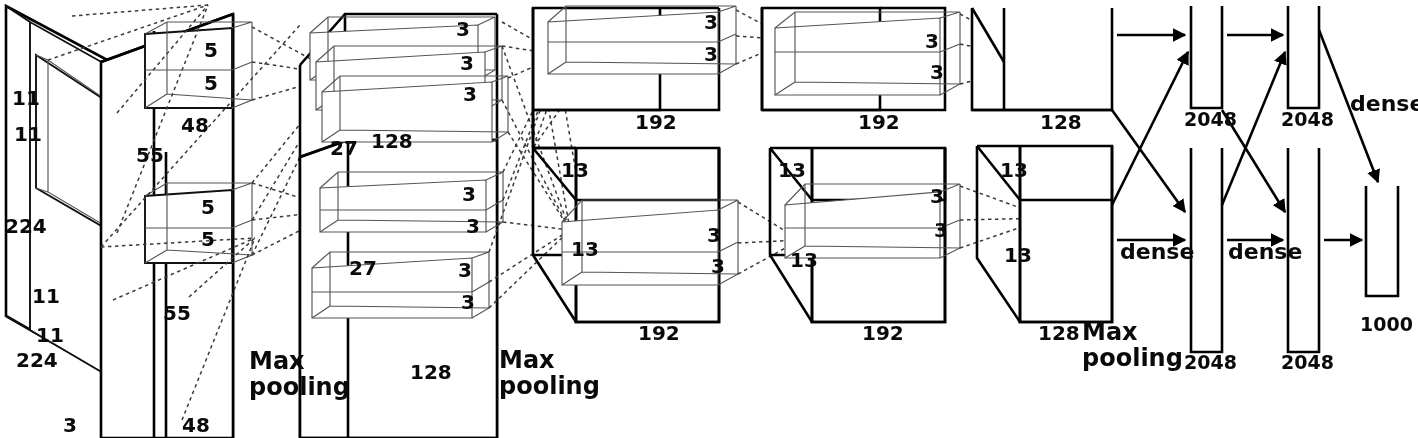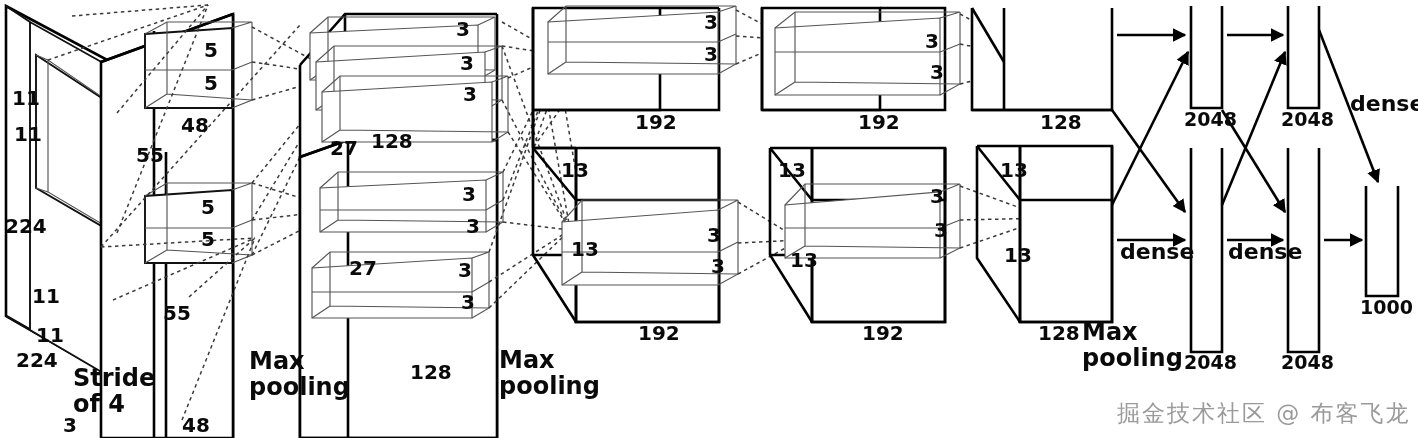--- a/index.html
+++ b/index.html
@@ -285,22 +285,20 @@
     <path d="M1319,30 L1378,182" marker-end="url(#ah)"></path>
   </g>
 </svg>
 
 <div class="lbl n" style="left:12px;top:88px;">11</div>
 <div class="lbl n" style="left:14px;top:124px;">11</div>
 <div class="lbl n" style="left:5px;top:216px;">224</div>
 <div class="lbl n" style="left:32px;top:286px;">11</div>
 <div class="lbl n" style="left:36px;top:325px;">11</div>
 <div class="lbl n" style="left:16px;top:350px;">224</div>
-<div class="lbl word" style="left:73px;top:366px;">Stride
-of 4</div>
 <div class="lbl n" style="left:63px;top:415px;">3</div>
 
 <div class="lbl n" style="left:204px;top:40px;">5</div>
 <div class="lbl n" style="left:204px;top:73px;">5</div>
 <div class="lbl n" style="left:181px;top:115px;">48</div>
 <div class="lbl n" style="left:136px;top:145px;">55</div>
 
 <div class="lbl n" style="left:201px;top:197px;">5</div>
 <div class="lbl n" style="left:201px;top:229px;">5</div>
 <div class="lbl n" style="left:163px;top:303px;">55</div>
@@ -347,21 +345,20 @@
 <div class="lbl n" style="left:1000px;top:160px;">13</div>
 <div class="lbl n" style="left:1004px;top:245px;">13</div>
 <div class="lbl n" style="left:1038px;top:323px;">128</div>
 <div class="lbl word" style="left:1082px;top:320px;">Max
 pooling</div>
 
 <div class="lbl n2" style="left:1184px;top:109px;">2048</div>
 <div class="lbl n2" style="left:1281px;top:109px;">2048</div>
 <div class="lbl n2" style="left:1184px;top:352px;">2048</div>
 <div class="lbl n2" style="left:1281px;top:352px;">2048</div>
-<div class="lbl n2" style="left:1360px;top:297px;">1000</div>
+<div class="lbl n2" style="left:1360px;top:314px;">1000</div>
 
 <div class="lbl dense" style="left:1120px;top:240px;">dense</div>
 <div class="lbl dense" style="left:1228px;top:240px;">dense</div>
 <div class="lbl dense" style="left:1350px;top:92px;">dense</div>
 
-<div class="wm" style="left:1117px;top:398px;">掘金技术社区 @ 布客飞龙</div>
 
 </div>
 
 </body></html>

